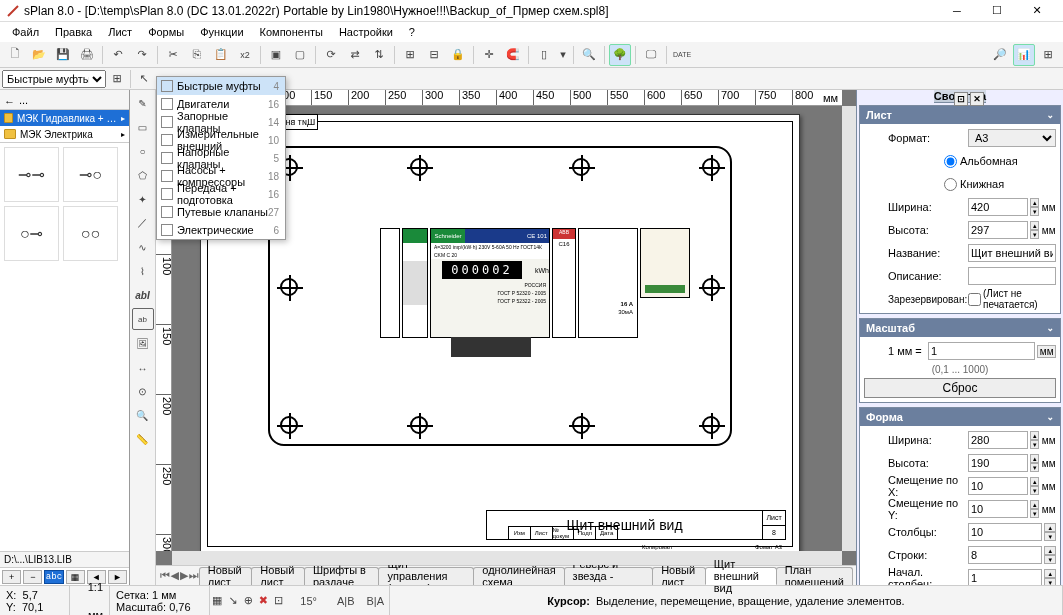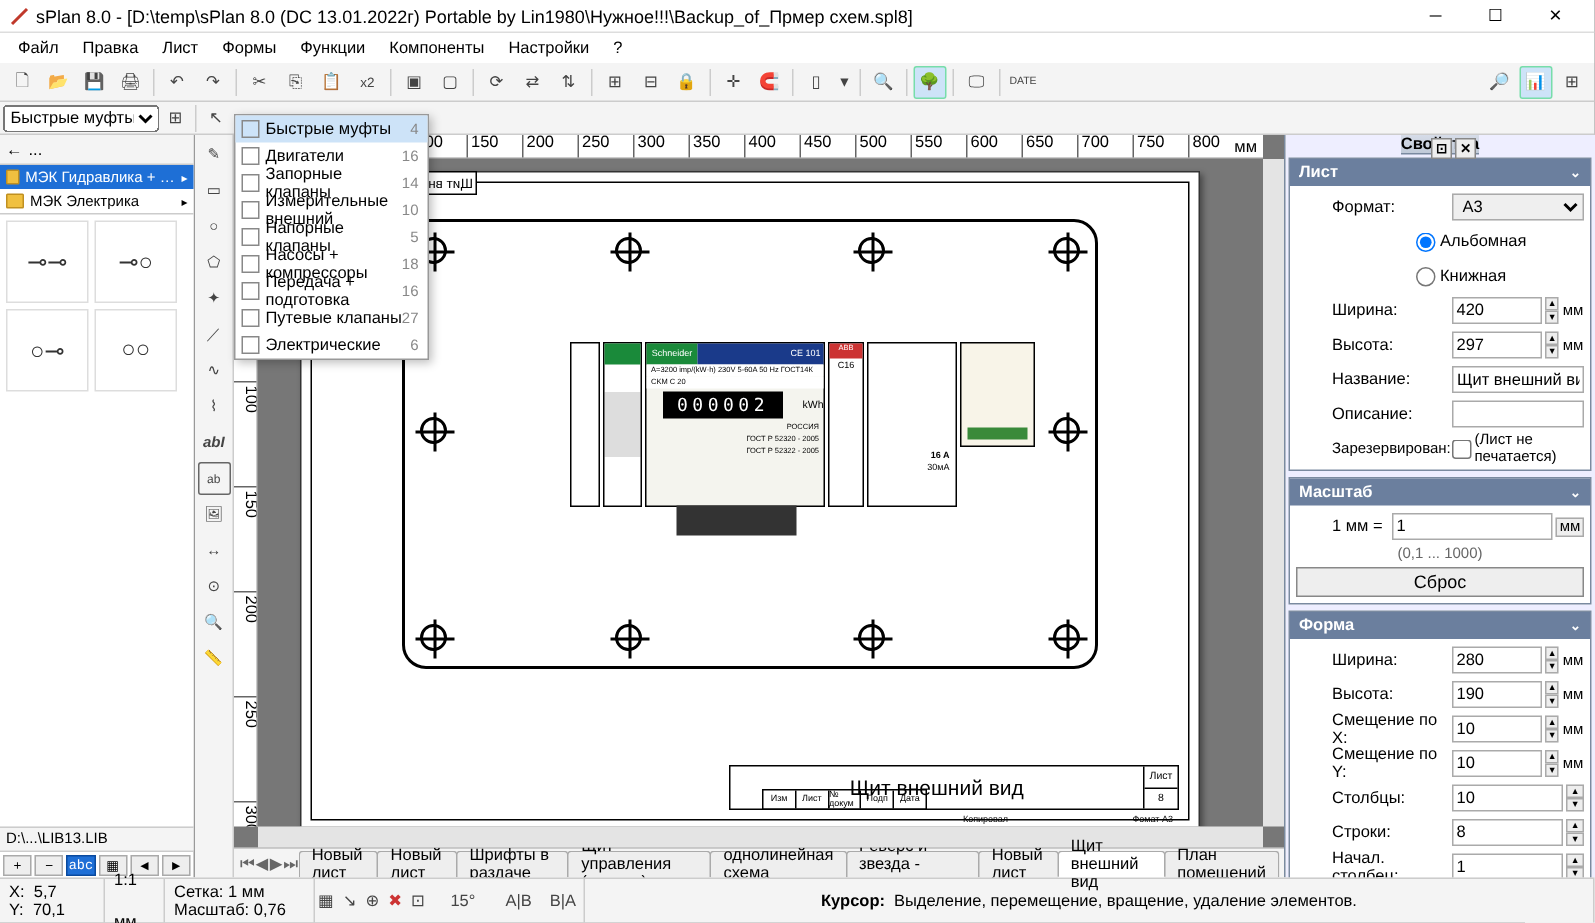--- a/index.html
+++ b/index.html
@@ -589,21 +589,21 @@
       <span>Электрические</span>
       <span class="cnt">6</span>
     </div>
 </div>
 
 <div class="statusbar">
   <div class="statcell" style="width:70px;">
     <div><span>X:</span> &nbsp;<span>5,7</span></div>
     <div><span>Y:</span> &nbsp;<span>70,1</span></div>
   </div>
-  <div class="statcell" style="width:40px;text-align:left;gap:16px;">
+  <div class="statcell" style="width:40px;text-align:right;gap:16px;">
     <div>1:1</div>
     <div>мм</div>
   </div>
   <div class="statcell" style="width:100px;">
     <div>Сетка: 1 мм</div>
     <div>Масштаб: 0,76</div>
   </div>
   <div class="statcell tools" style="width:180px;">
     <div class="tbtn">▦</div>
     <div class="tbtn">↘</div>

